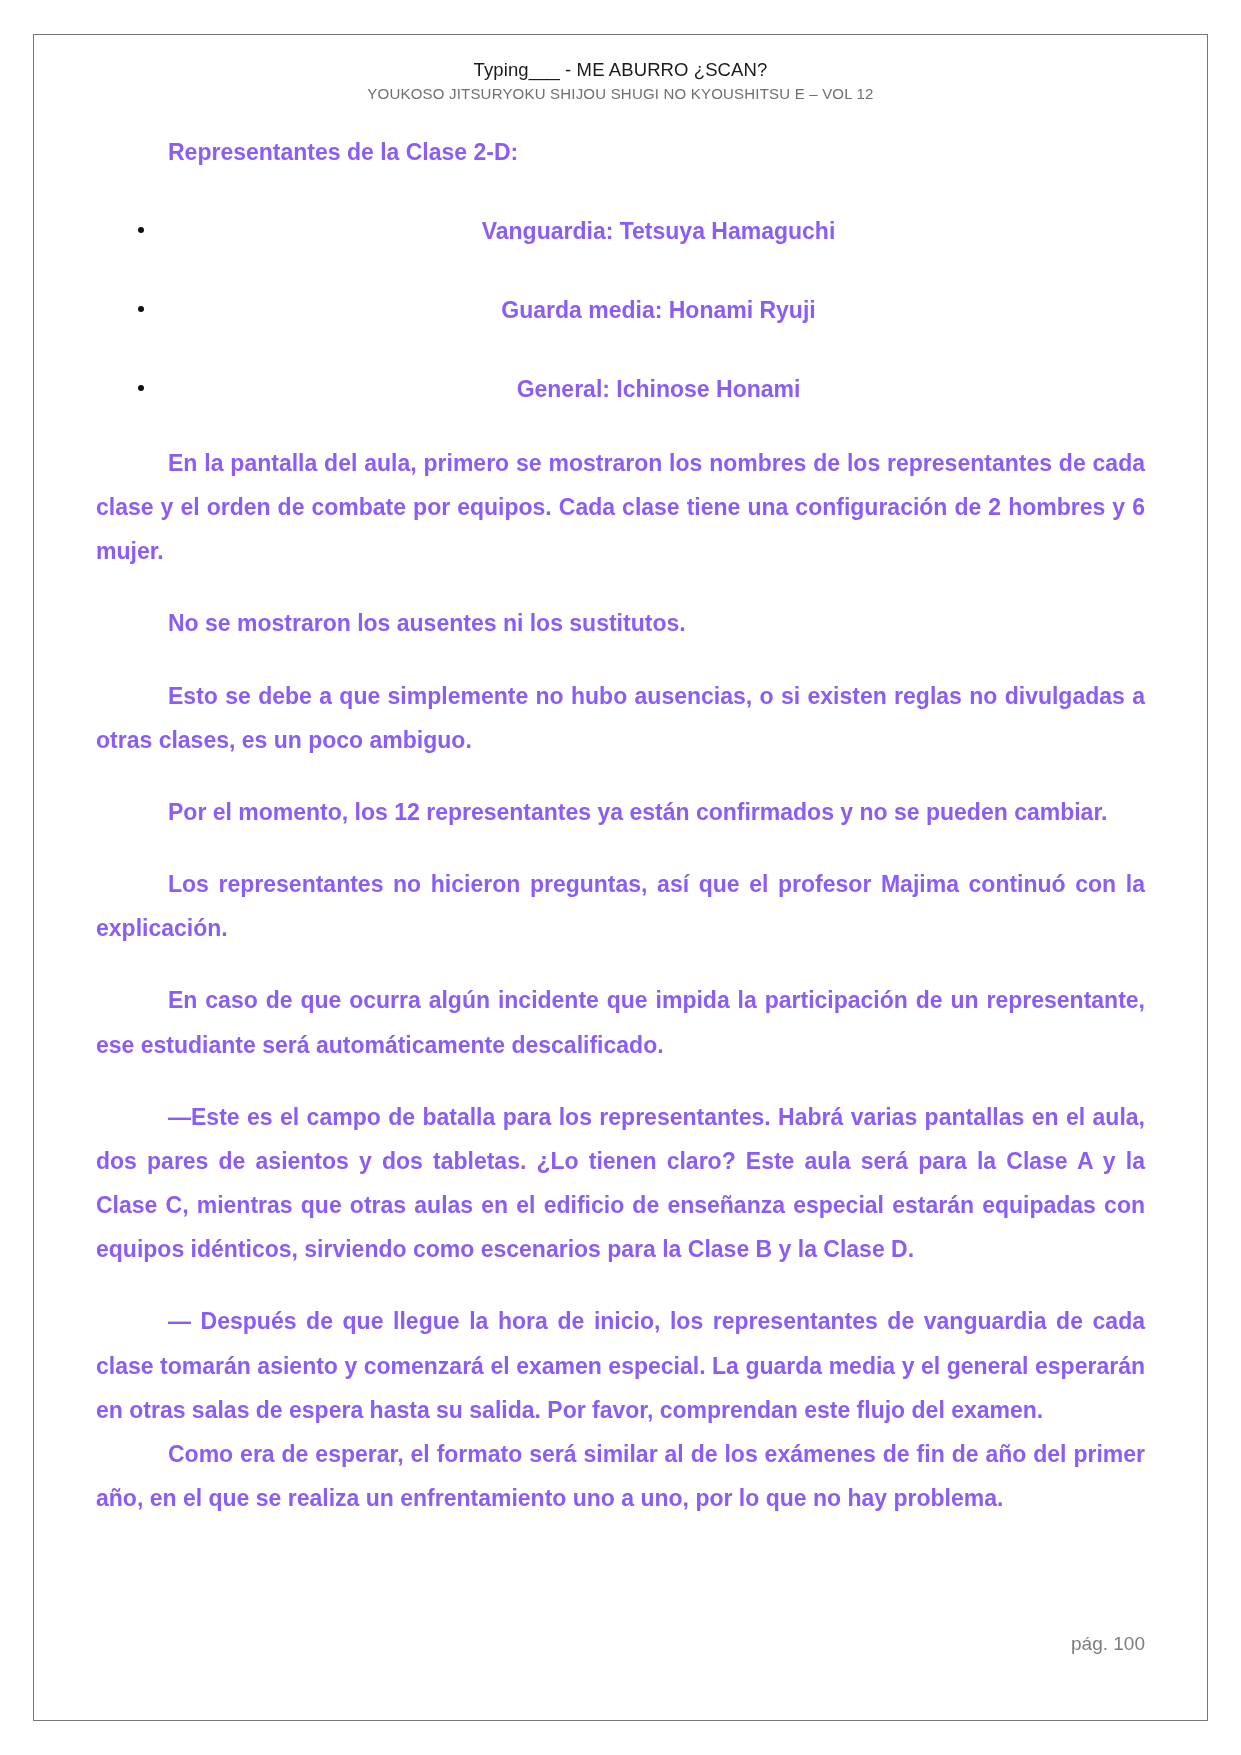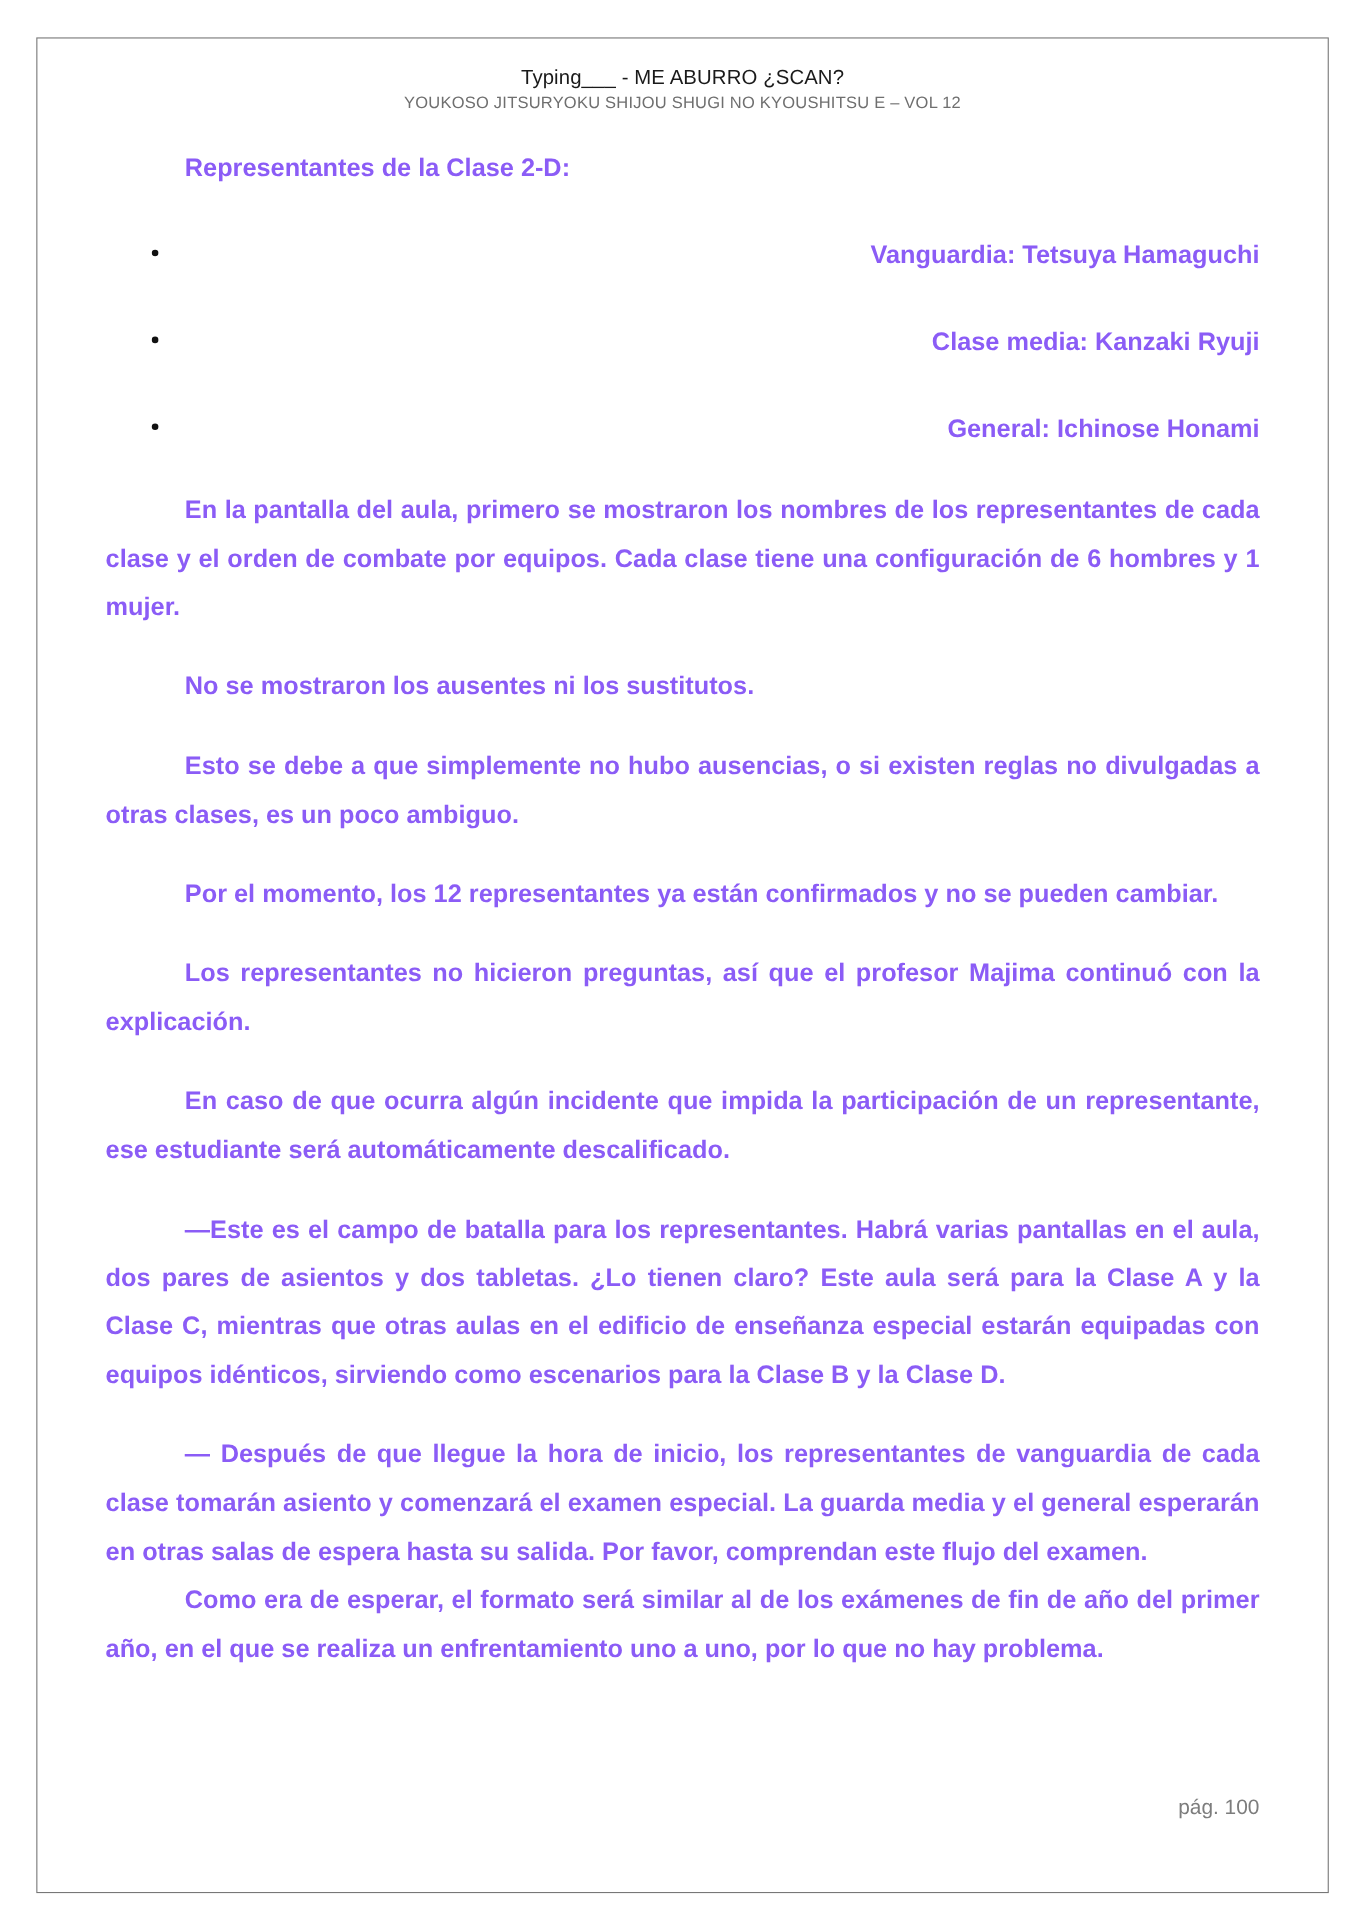--- a/index.html
+++ b/index.html
@@ -89,21 +89,21 @@
   ul.rep-list {
     list-style: none;
     margin: 0 0 30px 0;
     padding: 0;
   }
 
   ul.rep-list li {
     position: relative;
     padding-left: 76px;
     margin-bottom: 35px;
-    text-align: right;
+    text-align: center;
   }
 
   ul.rep-list li:last-child {
     margin-bottom: 0;
   }
 
   ul.rep-list li .bullet-dot {
     position: absolute;
     left: 42px;
     top: 0;
@@ -151,29 +151,29 @@
 
       <p class="lead-line">Representantes de la Clase 2-D:</p>
 
       <ul class="rep-list">
         <li>
           <span class="bullet-dot"></span>
           <span>Vanguardia: Tetsuya Hamaguchi</span>
         </li>
         <li>
           <span class="bullet-dot"></span>
-          <span>Clase media: Kanzaki Ryuji</span>
+          <span>Guarda media: Honami Ryuji</span>
         </li>
         <li>
           <span class="bullet-dot"></span>
           <span>General: Ichinose Honami</span>
         </li>
       </ul>
 
-      <p class="para">En la pantalla del aula, primero se mostraron los nombres de los representantes de cada clase y el orden de combate por equipos. Cada clase tiene una configuración de 6 hombres y 1 mujer.</p>
+      <p class="para">En la pantalla del aula, primero se mostraron los nombres de los representantes de cada clase y el orden de combate por equipos. Cada clase tiene una configuración de 2 hombres y 6 mujer.</p>
       <p class="para">No se mostraron los ausentes ni los sustitutos.</p>
       <p class="para">Esto se debe a que simplemente no hubo ausencias, o si existen reglas no divulgadas a otras clases, es un poco ambiguo.</p>
       <p class="para">Por el momento, los 12 representantes ya están confirmados y no se pueden cambiar.</p>
       <p class="para">Los representantes no hicieron preguntas, así que el profesor Majima continuó con la explicación.</p>
       <p class="para">En caso de que ocurra algún incidente que impida la participación de un representante, ese estudiante será automáticamente descalificado.</p>
       <p class="para">—Este es el campo de batalla para los representantes. Habrá varias pantallas en el aula, dos pares de asientos y dos tabletas. ¿Lo tienen claro? Este aula será para la Clase A y la Clase C, mientras que otras aulas en el edificio de enseñanza especial estarán equipadas con equipos idénticos, sirviendo como escenarios para la Clase B y la Clase D.</p>
       <p class="para last">— Después de que llegue la hora de inicio, los representantes de vanguardia de cada clase tomarán asiento y comenzará el examen especial. La guarda media y el general esperarán en otras salas de espera hasta su salida. Por favor, comprendan este flujo del examen.</p>
       <p class="para">Como era de esperar, el formato será similar al de los exámenes de fin de año del primer año, en el que se realiza un enfrentamiento uno a uno, por lo que no hay problema.</p>
 
     </div>

